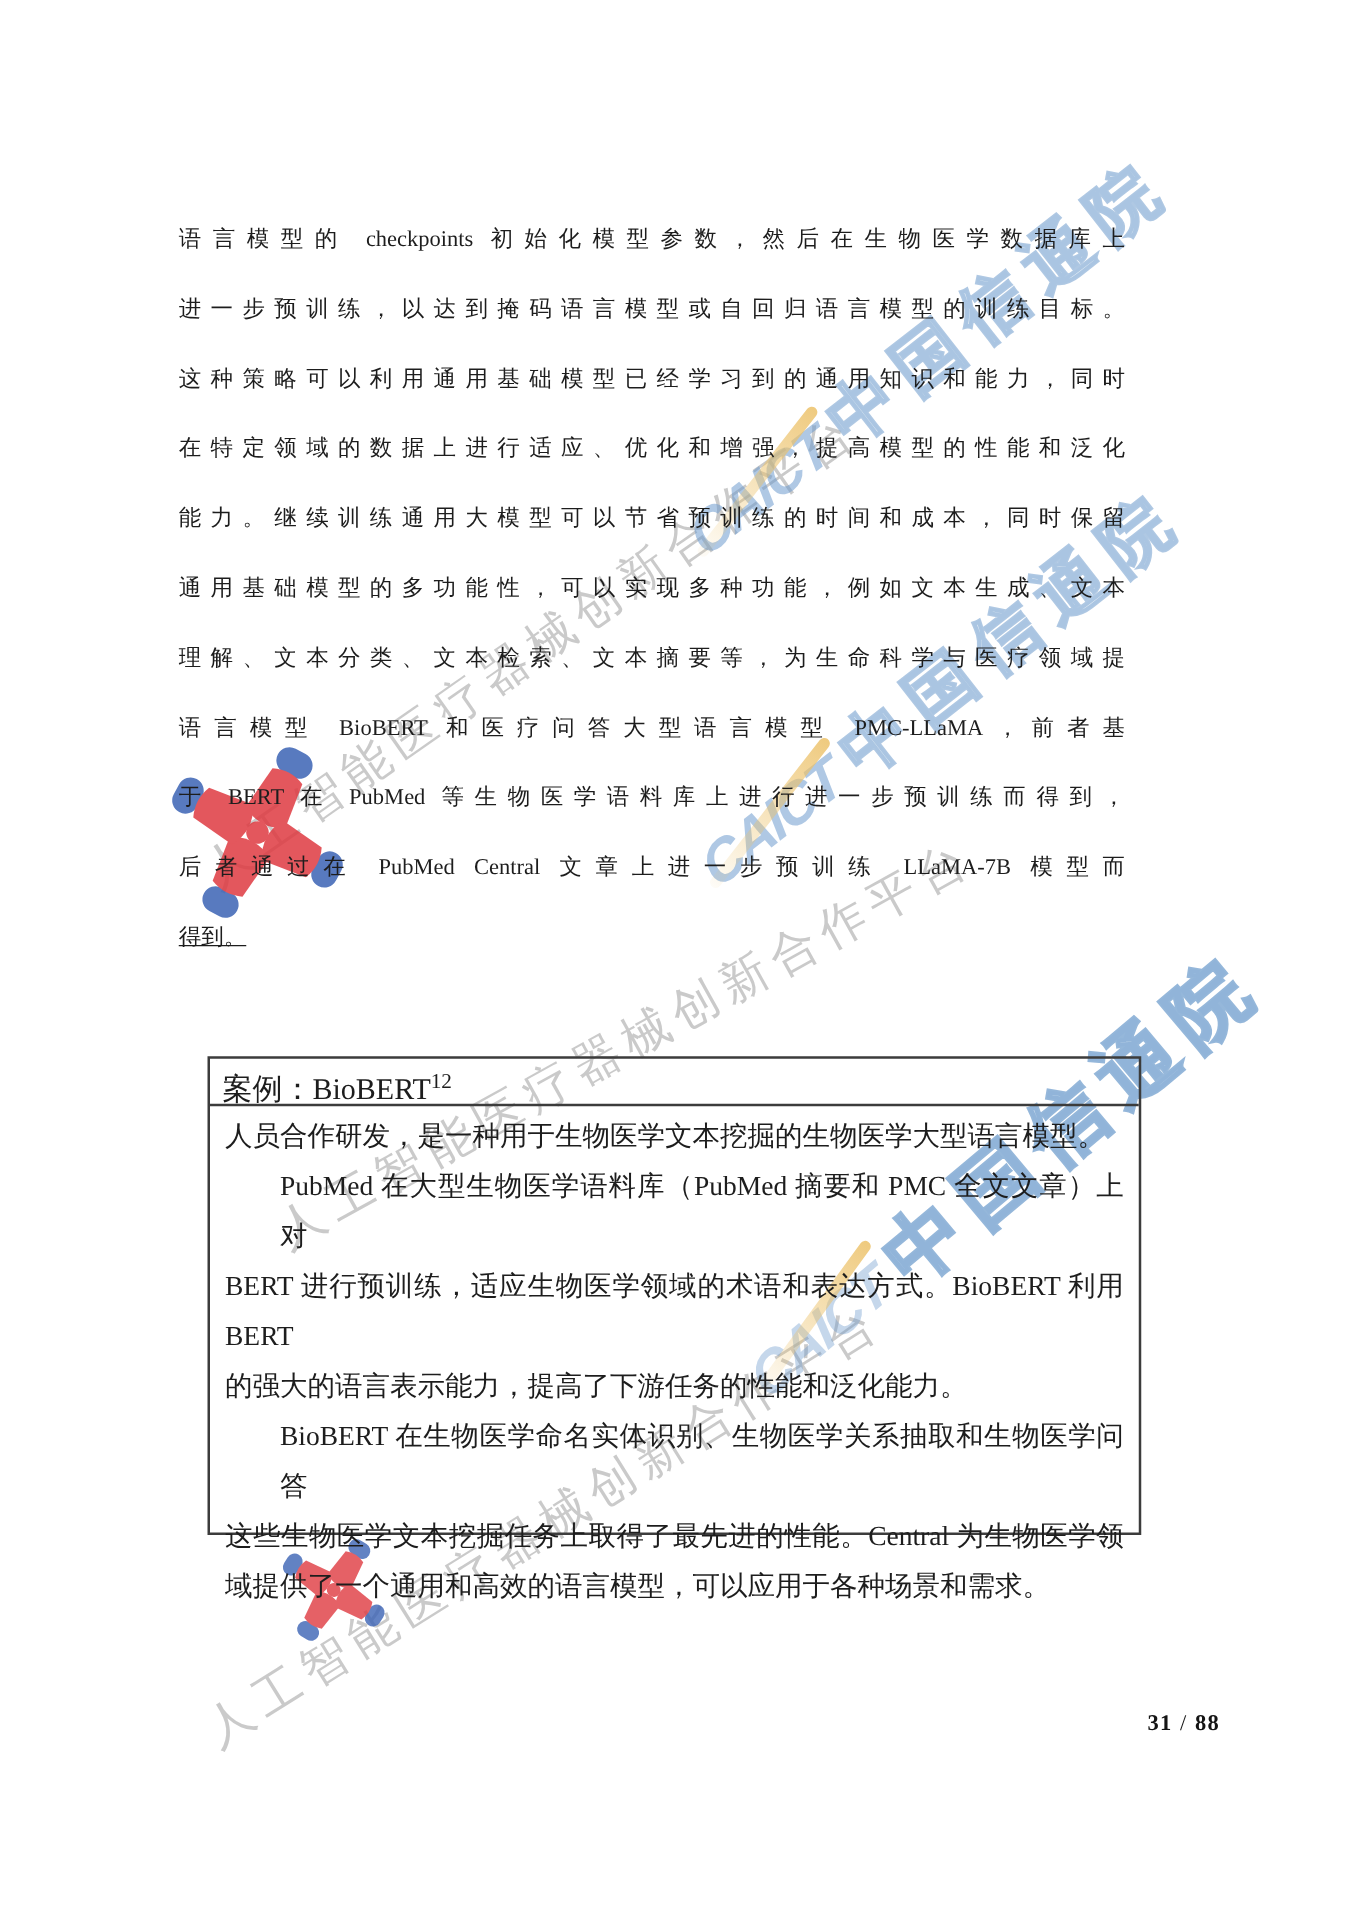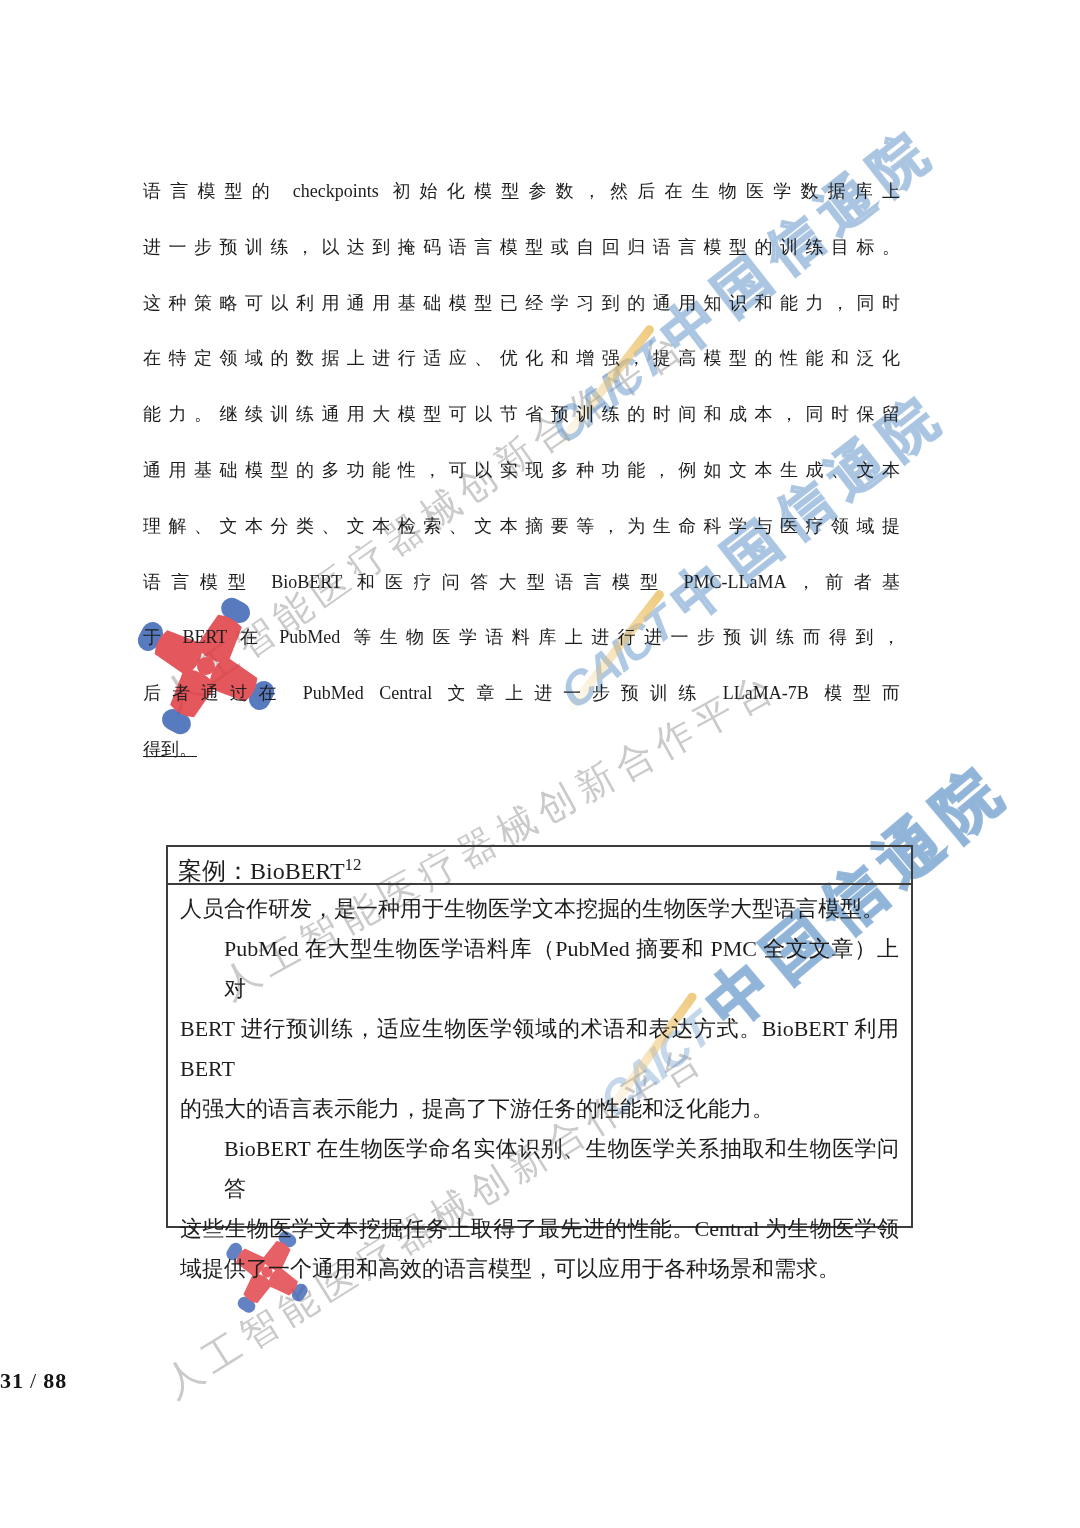--- a/index.html
+++ b/index.html
@@ -51,22 +51,22 @@
     height:38px;border-bottom:2px solid #3c3c3c;box-sizing:border-box;
     font-size:24px;line-height:36px;padding-left:10px;
   }
   .case-box-header sup{font-size:17px;}
   .case-box-body{padding:4px 12px 0 12px;font-size:22px;line-height:40px;}
   .case-box-body .line{text-align:justify;text-align-last:justify;text-justify:inter-character;}
   .case-box-body .line.end{text-align-last:left;}
   .case-box-body .line.indent{padding-left:44px;}
   
   .footer{
-    position:absolute;z-index:2;left:0;top:1368px;width:976px;text-align:left;
-    font-size:22px;font-weight:bold;color:#141414;letter-spacing:1px;
+    position:absolute;z-index:2;left:0;top:1368px;width:976px;text-align:right;
+    font-size:18px;font-weight:bold;color:#141414;letter-spacing:1px;
   }
   .footer .sep{font-weight:normal;padding:0 6px;}
 </style>
 </head>
 <body>
 
 <div class="page">
 
   <div class="wm wm-gray" style="left:110px;top:495px;transform:rotate(-35deg);">人工智能医疗器械创新合作平台</div>
   <div class="wm wm-gray" style="left:185px;top:810px;transform:rotate(-29deg);">人工智能医疗器械创新合作平台</div>

